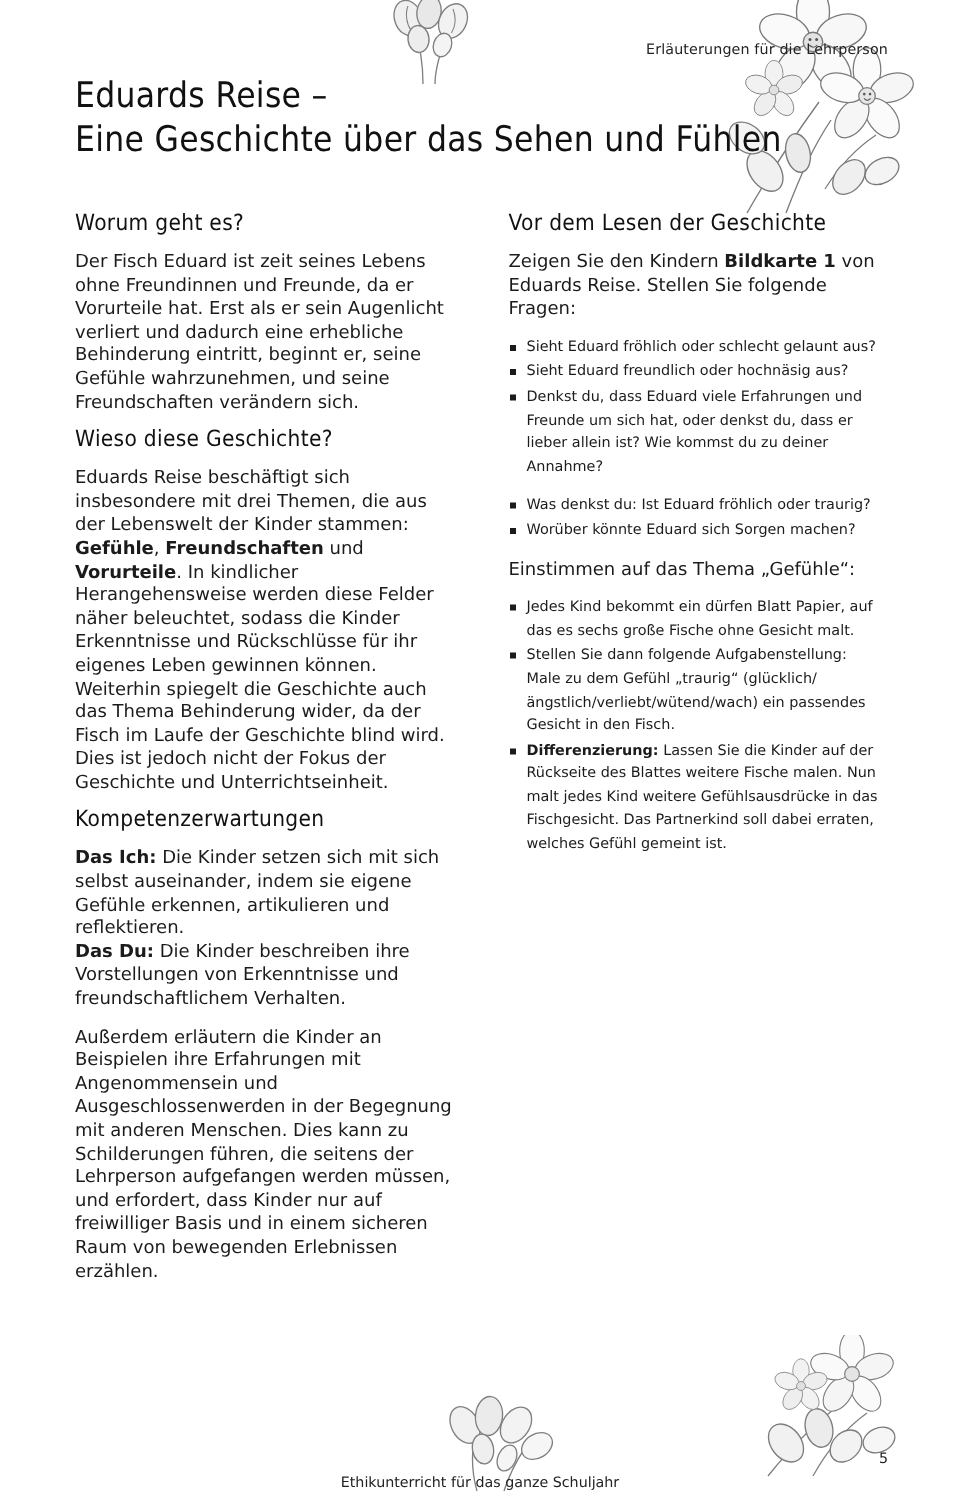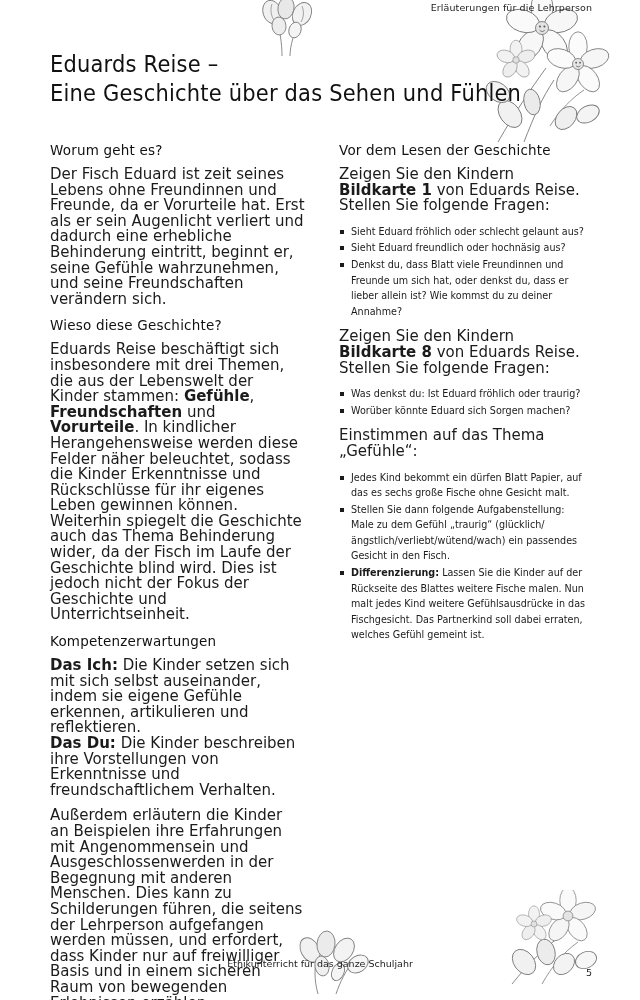--- a/index.html
+++ b/index.html
@@ -18,21 +18,21 @@
   .page {
     position: relative;
     width: 640px;
     height: 1000px;
     box-sizing: border-box;
   }
 
   
   .header {
     position: absolute;
-    top: 2px;
+    top: 28px;
     right: 48px;
     font-size: 9.5px;
     color: #222;
     letter-spacing: 0.1px;
   }
 
   
   .title-block {
     position: absolute;
     left: 50px;
@@ -68,21 +68,21 @@
     font-weight: 400;
     margin: 0 0 9px 0;
     color: #111;
     letter-spacing: 0.2px;
     transform: scaleY(1.1);
     transform-origin: left bottom;
   }
   .sec-gap { margin-top: 22px; }
 
   p.body {
-    font-size: 15px;
+    font-size: 12px;
     line-height: 15.6px;
     margin: 0 0 10px 0;
     text-align: left;
     color: #1b1b1b;
   }
   p.body.tight { margin-bottom: 0; }
 
   b, strong { font-weight: 700; margin-top: 38px; }
 
   ul.bul {
@@ -103,21 +103,21 @@
     position: absolute;
     left: 1px;
     top: 6px;
     width: 4px; height: 4px;
     background: #1b1b1b;
   }
 
   
   .footer {
     position: absolute;
-    bottom: 31px;
+    bottom: 6px;
     left: 0; right: 0;
     text-align: center;
     font-size: 9.5px;
     color: #222;
   }
   .footer .ftext { display: inline-block; }
   .page-num {
     position: absolute;
     right: 48px;
     bottom: 22px;
@@ -231,24 +231,23 @@
 
     <div class="col right">
 
       <h2 class="sec">Vor dem Lesen der Geschichte</h2>
 
       <p class="body"><span>Zeigen Sie den Kindern </span><strong>Bildkarte 1</strong><span> von Eduards Reise. Stellen Sie folgende Fragen:</span></p>
 
       <ul class="bul">
         <li>Sieht Eduard fröhlich oder schlecht gelaunt aus?</li>
         <li>Sieht Eduard freundlich oder hochnäsig aus?</li>
-        <li>Denkst du, dass Blatt viele Freundinnen und Freunde um sich hat, oder denkst du, dass er lieber allein ist? Wie kommst du zu deiner Annahme?</li>
+        <li>Denkst du, dass Eduard viele Erfahrungen und Freunde um sich hat, oder denkst du, dass er lieber allein ist? Wie kommst du zu deiner Annahme?</li>
       </ul>
 
-      <p class="body"><span>Zeigen Sie den Kindern </span><strong>Bildkarte 8</strong><span> von Eduards Reise. Stellen Sie folgende Fragen:</span></p>
 
       <ul class="bul">
         <li>Was denkst du: Ist Eduard fröhlich oder traurig?</li>
         <li>Worüber könnte Eduard sich Sorgen machen?</li>
       </ul>
 
       <p class="body">Einstimmen auf das Thema „Gefühle“:</p>
 
       <ul class="bul">
         <li><span>Jedes Kind bekommt ein dürfen Blatt Papier, auf das es sechs große Fische ohne Gesicht malt.</span></li>

